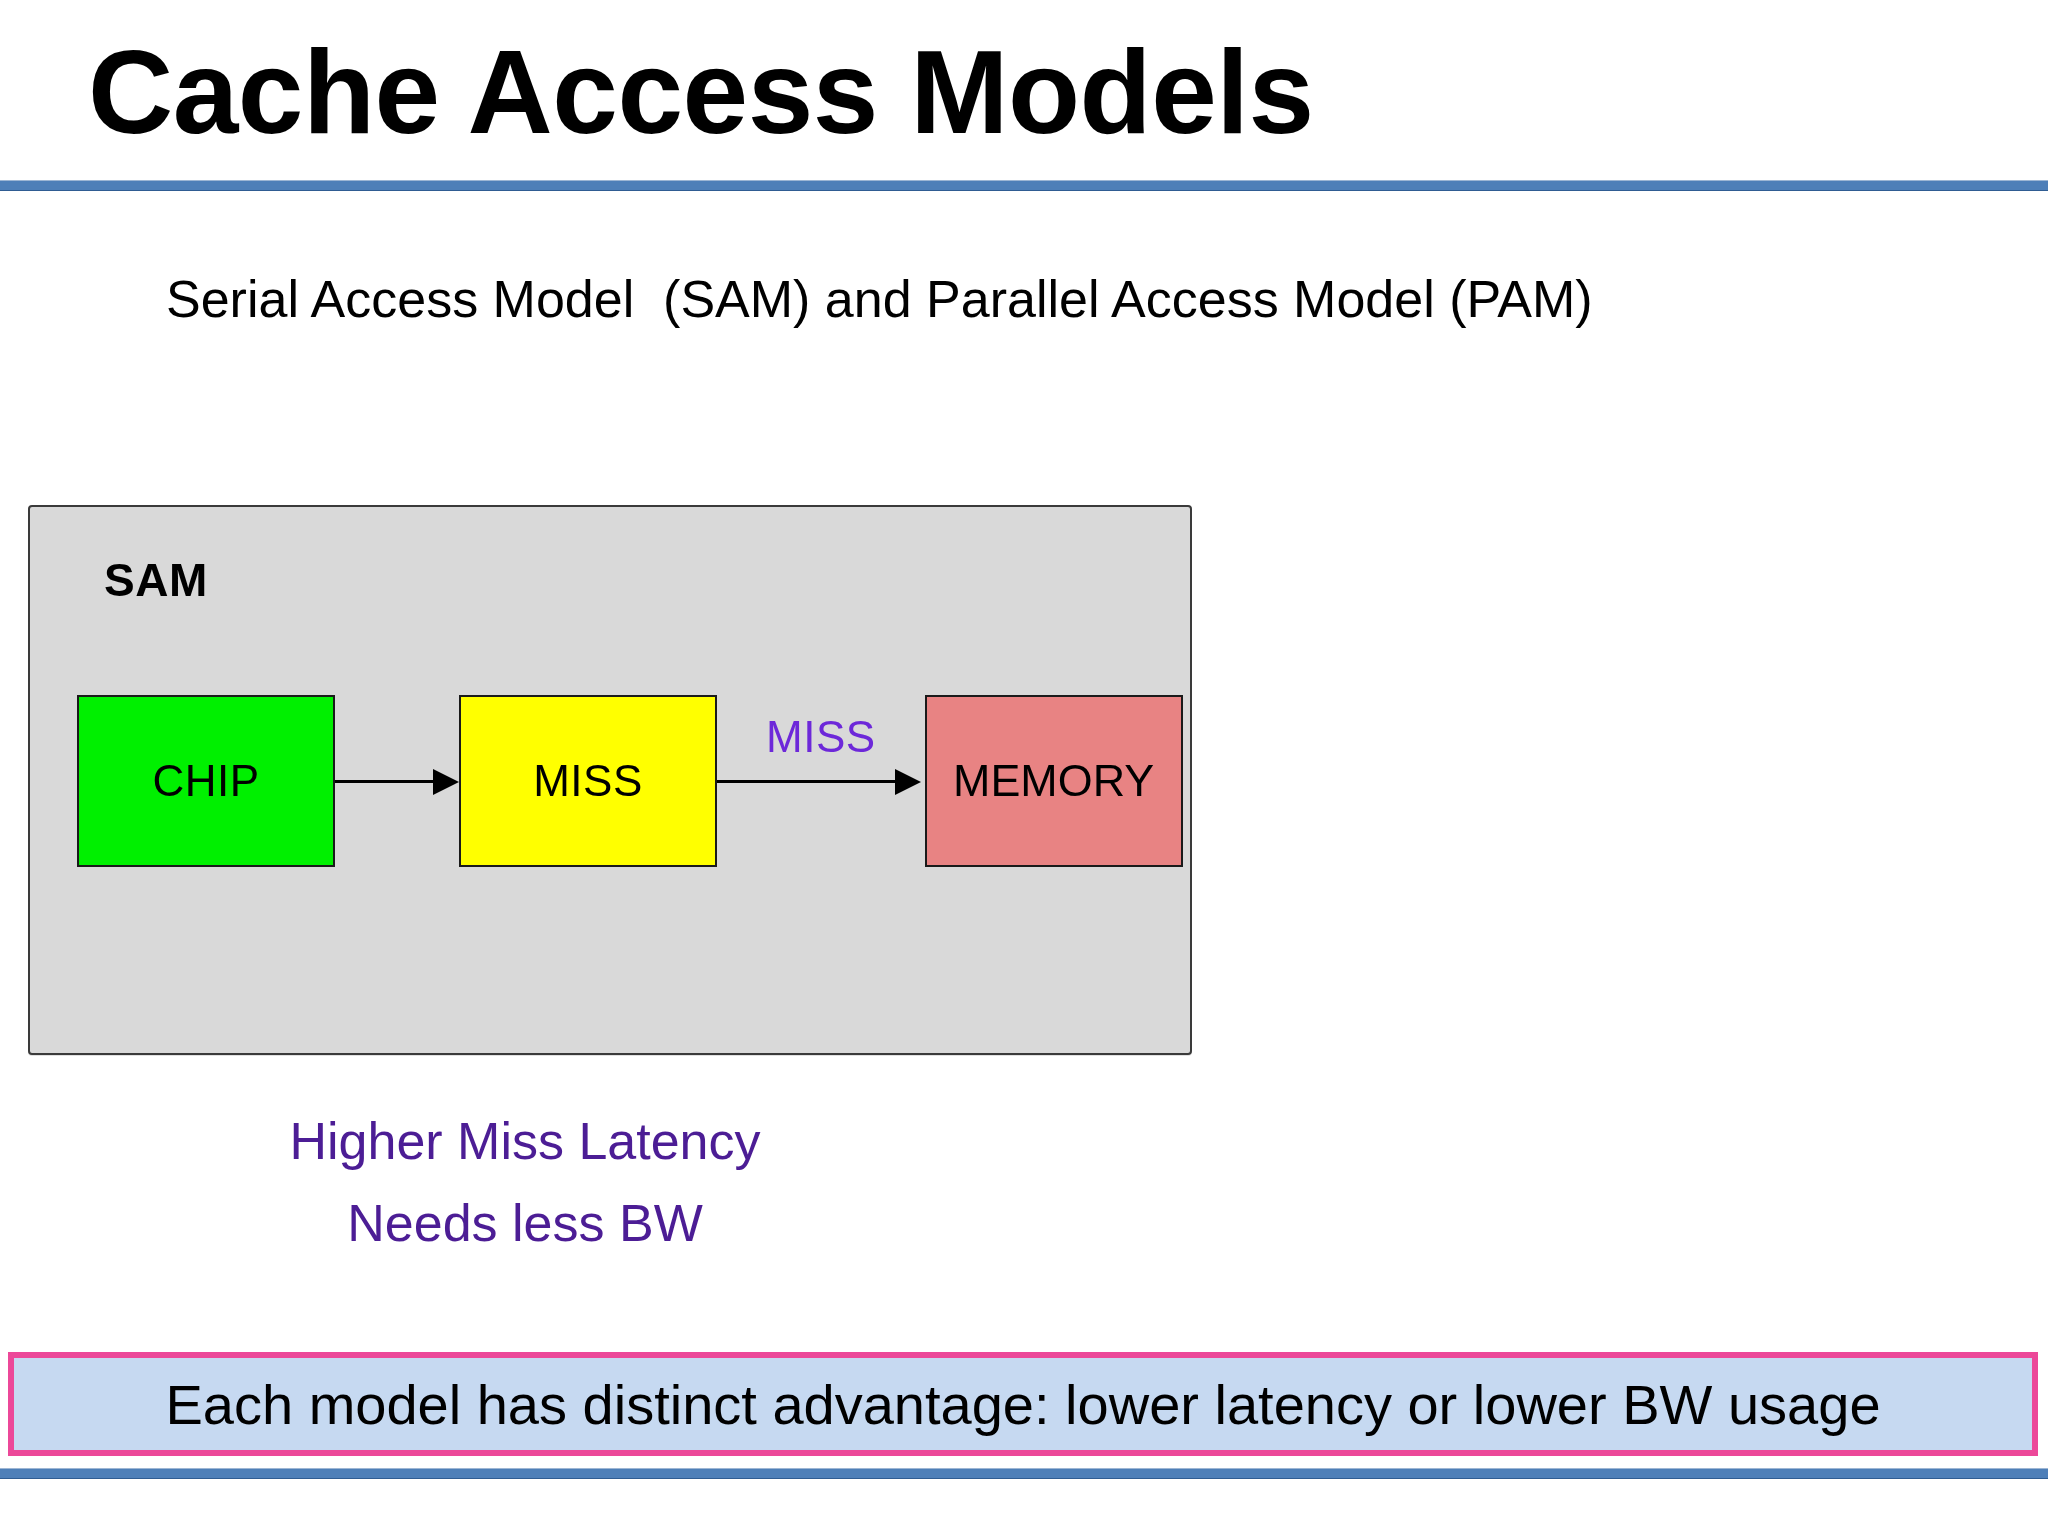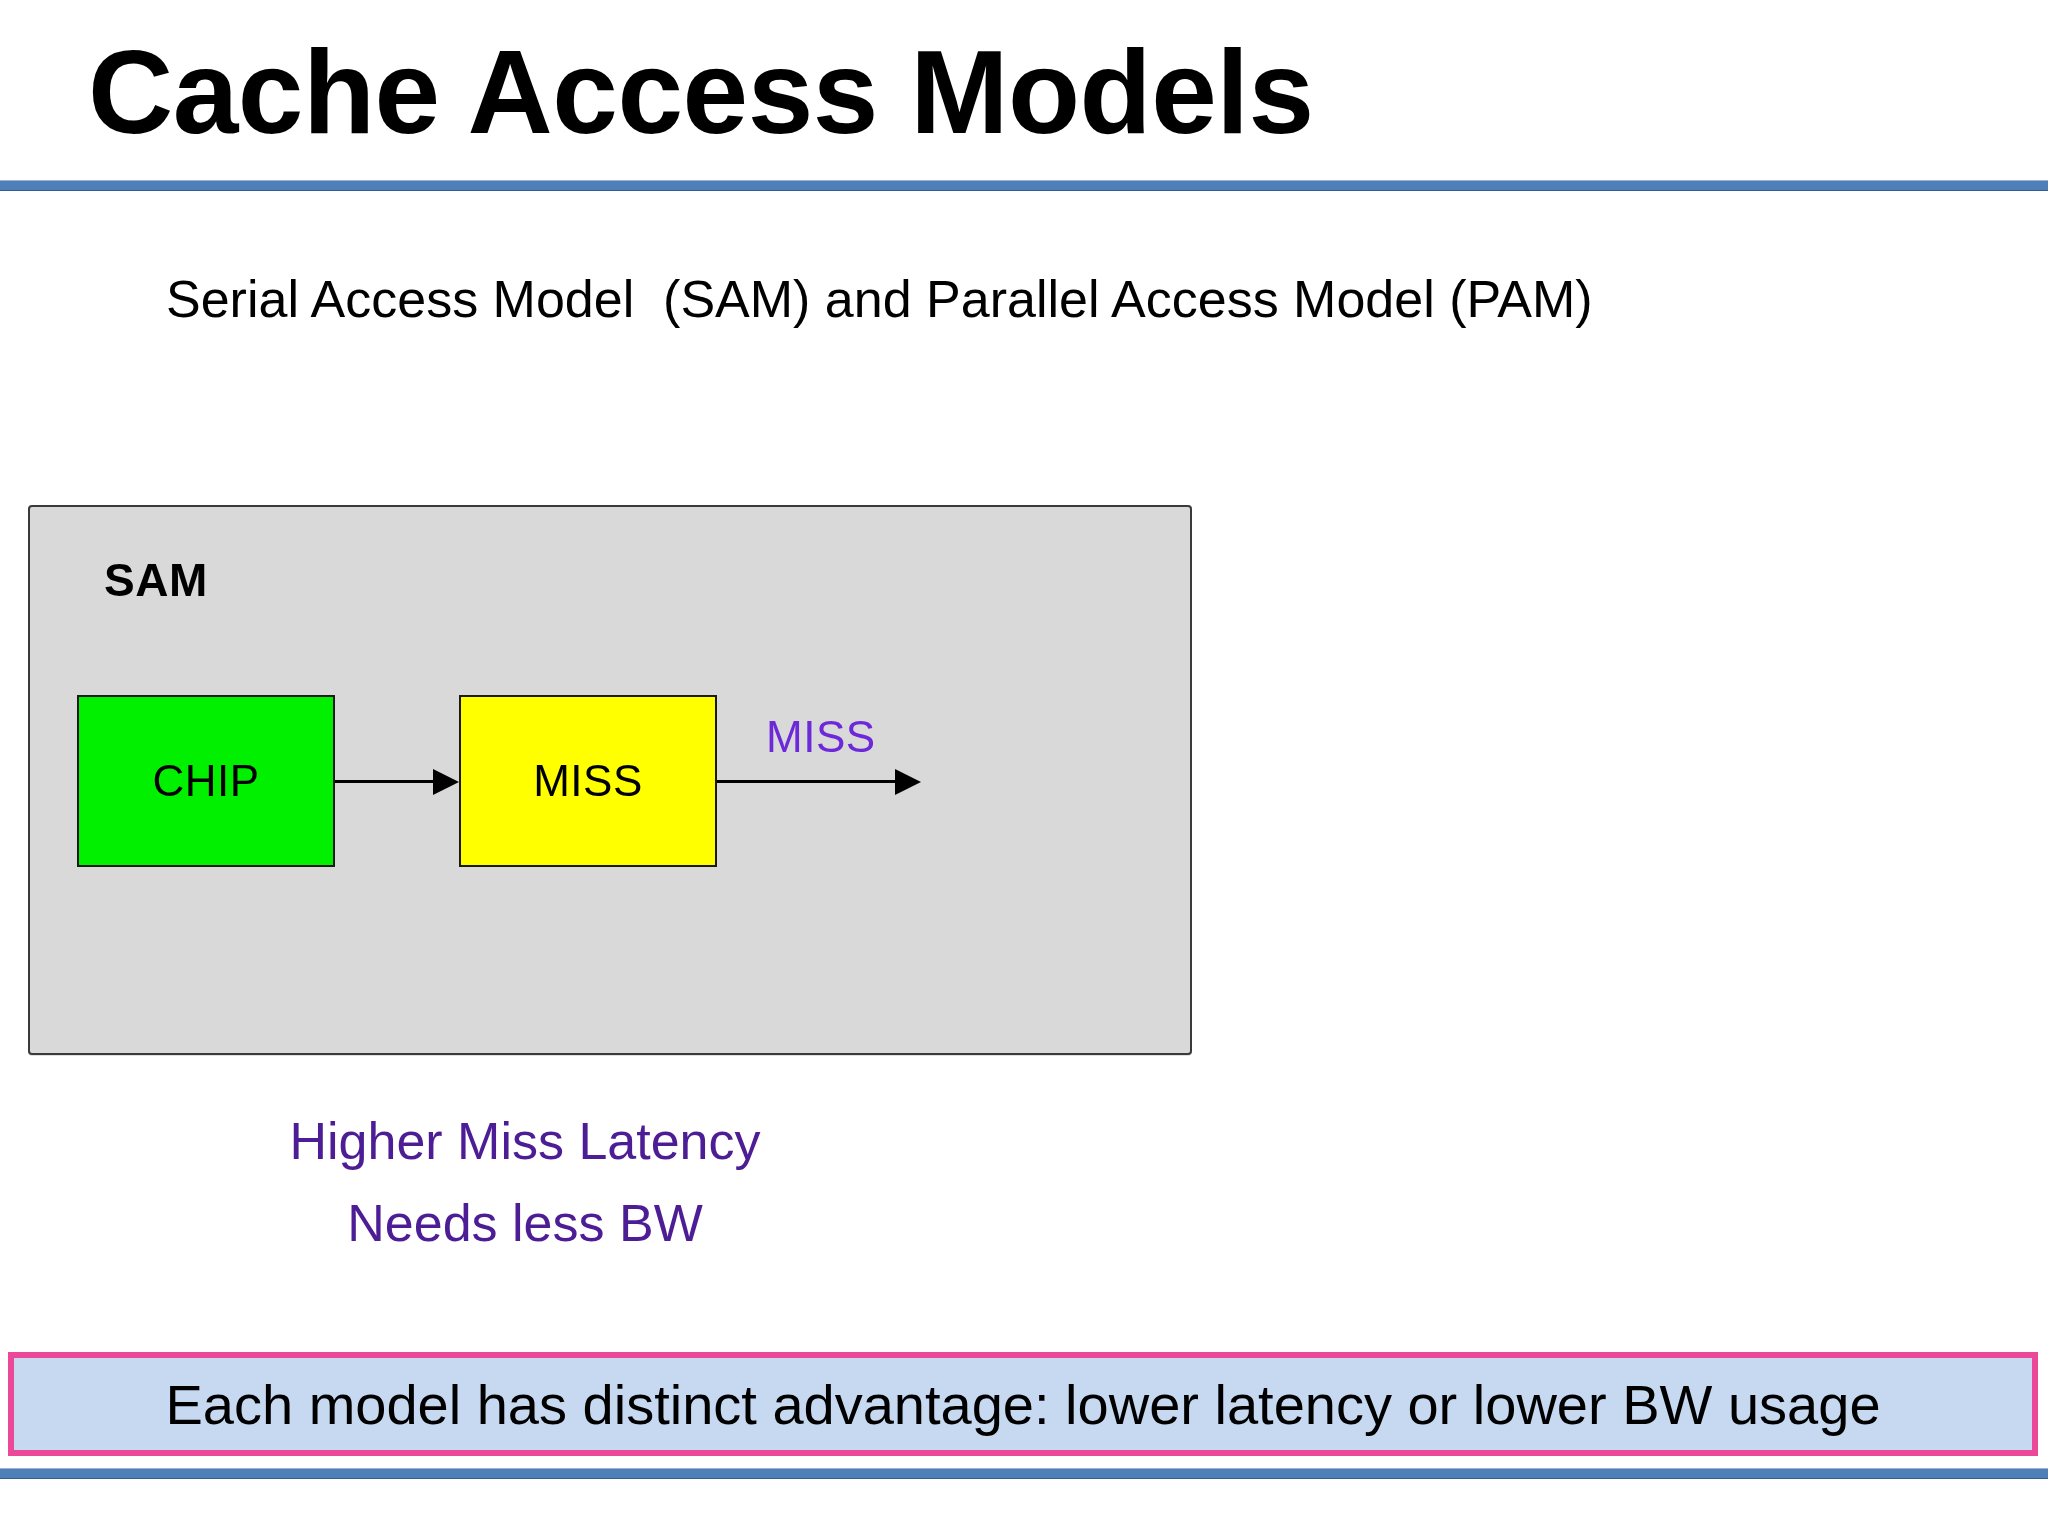--- a/index.html
+++ b/index.html
@@ -207,20 +207,23 @@
 
     <div id="box-cache" class="flow-box">
       <span class="box-label">MISS</span>
     </div>
 
     <div id="miss-label">MISS</div>
 
     <div id="arrow2-line" class="arrow-line"></div>
     <div id="arrow2-head" class="arrow-head"></div>
 
+    <div id="box-memory" class="flow-box">
+      <span class="box-label">MEMORY</span>
+    </div>
 
   </div>
 
   <div id="sam-caption">
     <span class="cap-line">Higher Miss Latency</span>
     <span class="cap-line">Needs less BW</span>
   </div>
 
   <div id="bottom-banner">
     <span id="banner-text">Each model has distinct advantage: lower latency or lower BW usage</span>

